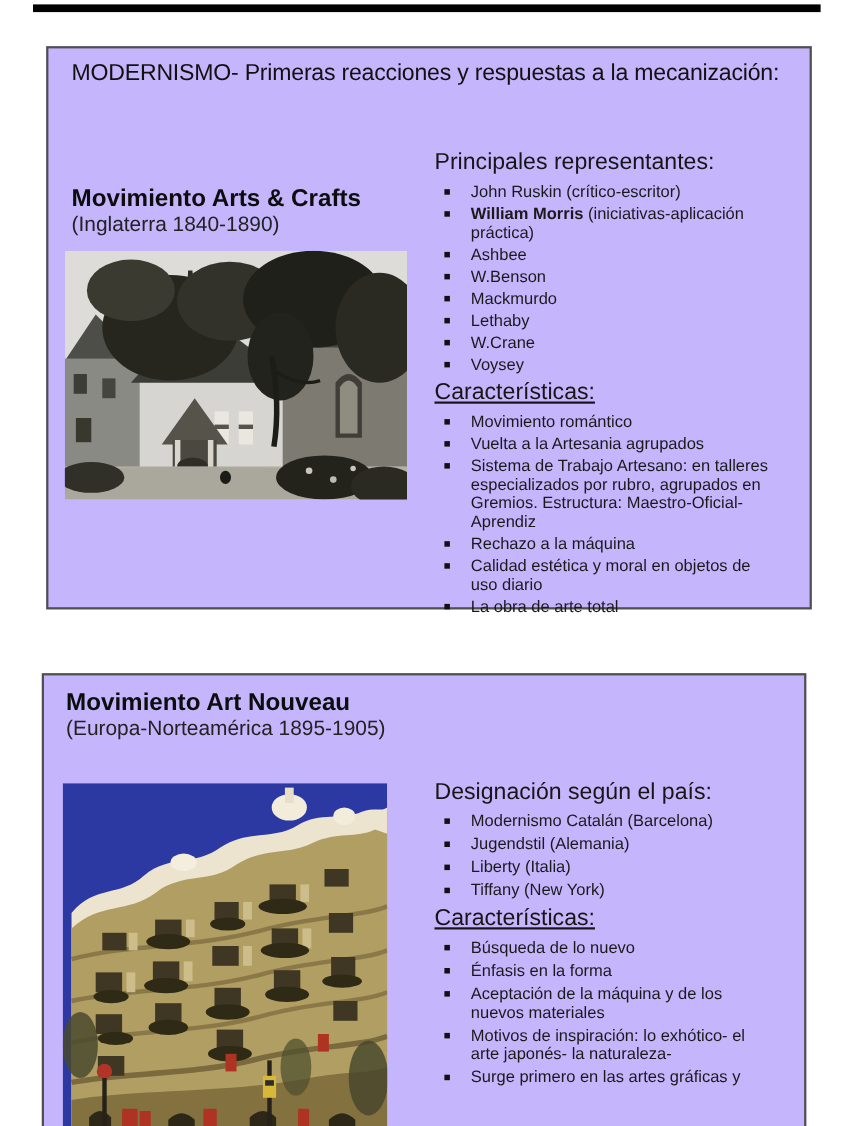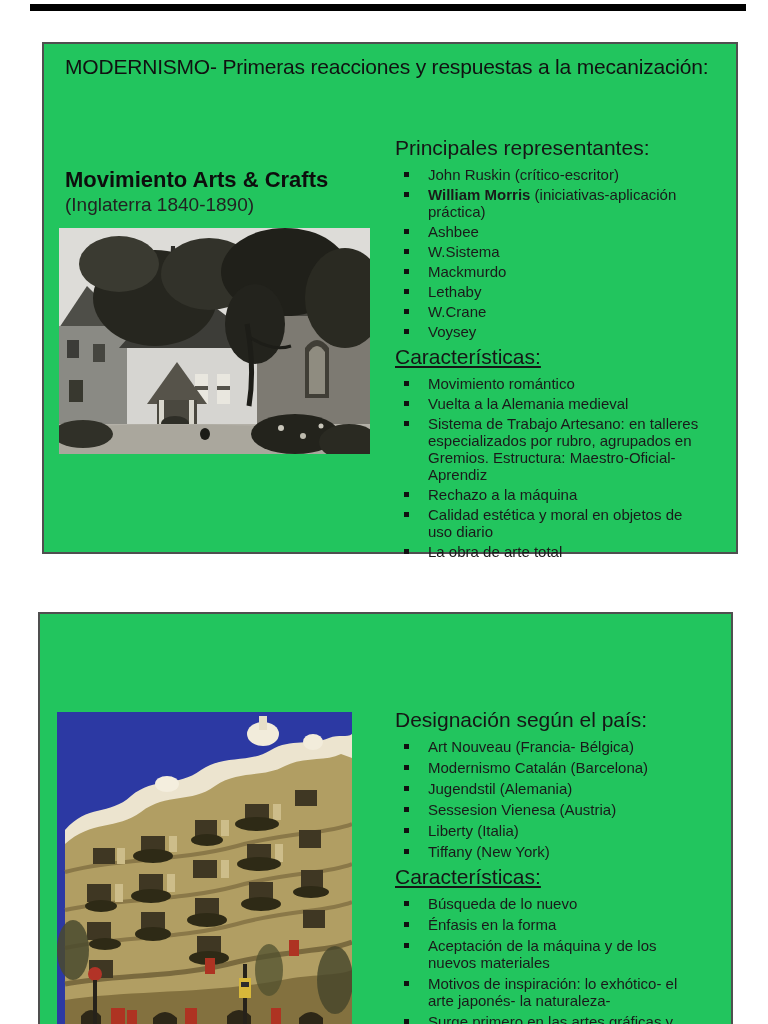--- a/index.html
+++ b/index.html
@@ -6,21 +6,21 @@
   body{
     width:768px;height:1024px;position:relative;overflow:hidden;
     background:#ffffff;color:#151515;
     font-family:"Liberation Sans", sans-serif;
     -webkit-font-smoothing:antialiased;
   }
   .top-bar{
     position:absolute;left:30px;top:4px;width:716px;height:7px;background:#000000;
   }
   .slide{
-    position:absolute;background:#22c55e;border:2px solid #4f4f4f;box-sizing:border-box;
+    position:absolute;background:#c4b5fd;border:2px solid #4f4f4f;box-sizing:border-box;
   }
   .slide-1{left:42px;top:42px;width:696px;height:512px;}
   .slide-2{left:38px;top:612px;width:695px;height:520px;}
   .slide-title{
     position:absolute;left:21px;top:9px;margin:0;
     font-size:21px;font-weight:normal;line-height:27px;letter-spacing:-0.2px;
     white-space:nowrap;color:#111;
   }
   .movement-head{position:absolute;margin:0;}
   .slide-1 .movement-head{left:21px;top:122px;}
@@ -115,43 +115,47 @@
     <circle cx="262" cy="198" r="2.5" fill="#c9c6ba"></circle>
   </svg>
 
   <div class="col-right">
     <h3 class="section-heading">Principales representantes:</h3>
     <ul class="bullets">
       <li><span>John Ruskin (crítico-escritor)</span></li>
       <li><span class="b">William Morris</span><span> (iniciativas-aplicación
 práctica)</span></li>
       <li><span>Ashbee</span></li>
-      <li><span>W.Sistema</span></li>
+      <li><span>W.Benson</span></li>
       <li><span>Mackmurdo</span></li>
       <li><span>Lethaby</span></li>
       <li><span>W.Crane</span></li>
       <li><span>Voysey</span></li>
     </ul>
     <h3 class="section-heading second">Características:</h3>
     <ul class="bullets">
       <li><span>Movimiento romántico</span></li>
-      <li><span>Vuelta a la Alemania medieval</span></li>
+      <li><span>Vuelta a la Artesania agrupados</span></li>
       <li><span>Sistema de Trabajo Artesano: en talleres
 especializados por rubro, agrupados en
 Gremios. Estructura: Maestro-Oficial-
 Aprendiz</span></li>
       <li><span>Rechazo a la máquina</span></li>
       <li><span>Calidad estética y moral en objetos de
 uso diario</span></li>
       <li><span>La obra de arte total</span></li>
     </ul>
   </div>
 </section>
 
 <section class="slide slide-2">
+  <div class="movement-head">
+    <h2 class="movement-name">Movimiento Art  Nouveau</h2>
+    <p class="movement-period">(Europa-Norteamérica 1895-1905)</p>
+  </div>
 
   <svg class="photo" viewBox="0 0 295 330" preserveAspectRatio="none">
     <rect x="0" y="0" width="295" height="330" fill="#2c39a3"></rect>
 
     <path d="M8 118 C30 92 52 104 74 84 C98 64 120 76 144 58 C168 42 192 52 214 38 C234 26 254 34 272 26 C282 22 290 26 295 22 L295 330 L8 330 Z" fill="#ece4cf"></path>
     <ellipse cx="206" cy="22" rx="16" ry="12" fill="#f2ecdb"></ellipse>
     <rect x="202" y="4" width="8" height="14" fill="#e7dfc8"></rect>
     <ellipse cx="256" cy="30" rx="10" ry="8" fill="#f2ecdb"></ellipse>
     <ellipse cx="110" cy="72" rx="12" ry="8" fill="#f4eede"></ellipse>
 
@@ -239,24 +243,22 @@
       <rect x="104" y="318" width="6" height="12" fill="#b05040"></rect>
       <rect x="146" y="316" width="6" height="14" fill="#3a5a8a"></rect>
       <rect x="158" y="318" width="6" height="12" fill="#c8b060"></rect>
       <rect x="226" y="318" width="6" height="12" fill="#7a3a4a"></rect>
     </g>
   </svg>
 
   <div class="col-right">
     <h3 class="section-heading">Designación según el país:</h3>
     <ul class="bullets">
-      <li><span>Art Nouveau (Francia- Bélgica)</span></li>
       <li><span>Modernismo Catalán (Barcelona)</span></li>
       <li><span>Jugendstil (Alemania)</span></li>
-      <li><span>Sessesion Vienesa (Austria)</span></li>
       <li><span>Liberty (Italia)</span></li>
       <li><span>Tiffany (New York)</span></li>
     </ul>
     <h3 class="section-heading second">Características:</h3>
     <ul class="bullets">
       <li><span>Búsqueda de lo nuevo</span></li>
       <li><span>Énfasis en la forma</span></li>
       <li><span>Aceptación de la máquina y de los
 nuevos materiales</span></li>
       <li><span>Motivos de inspiración: lo exhótico- el

